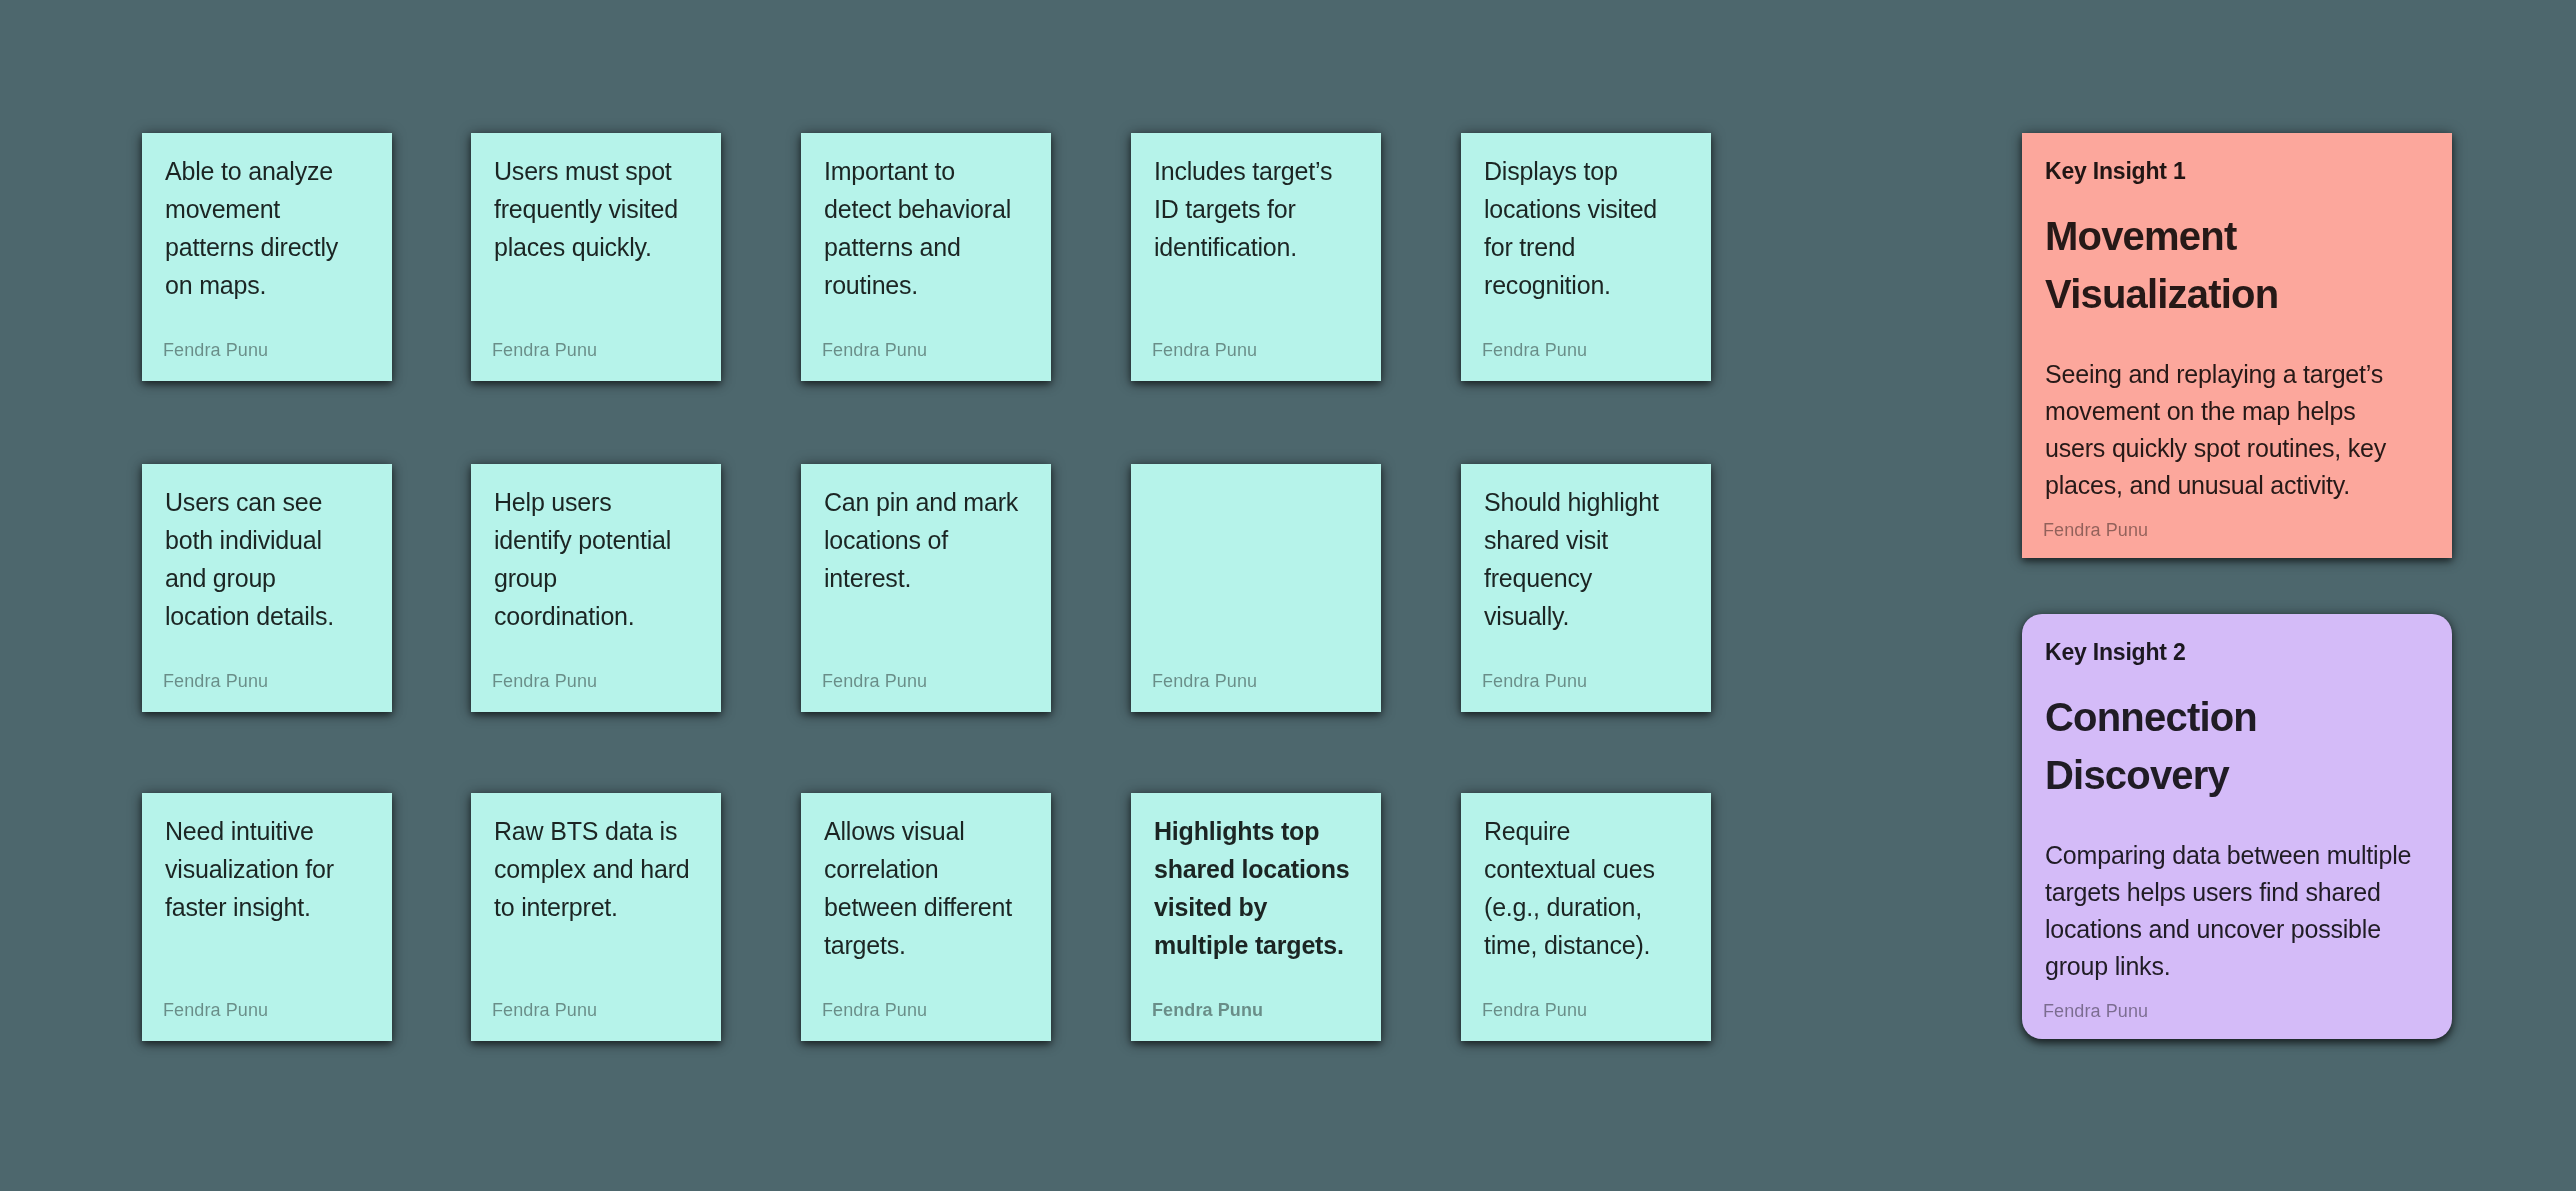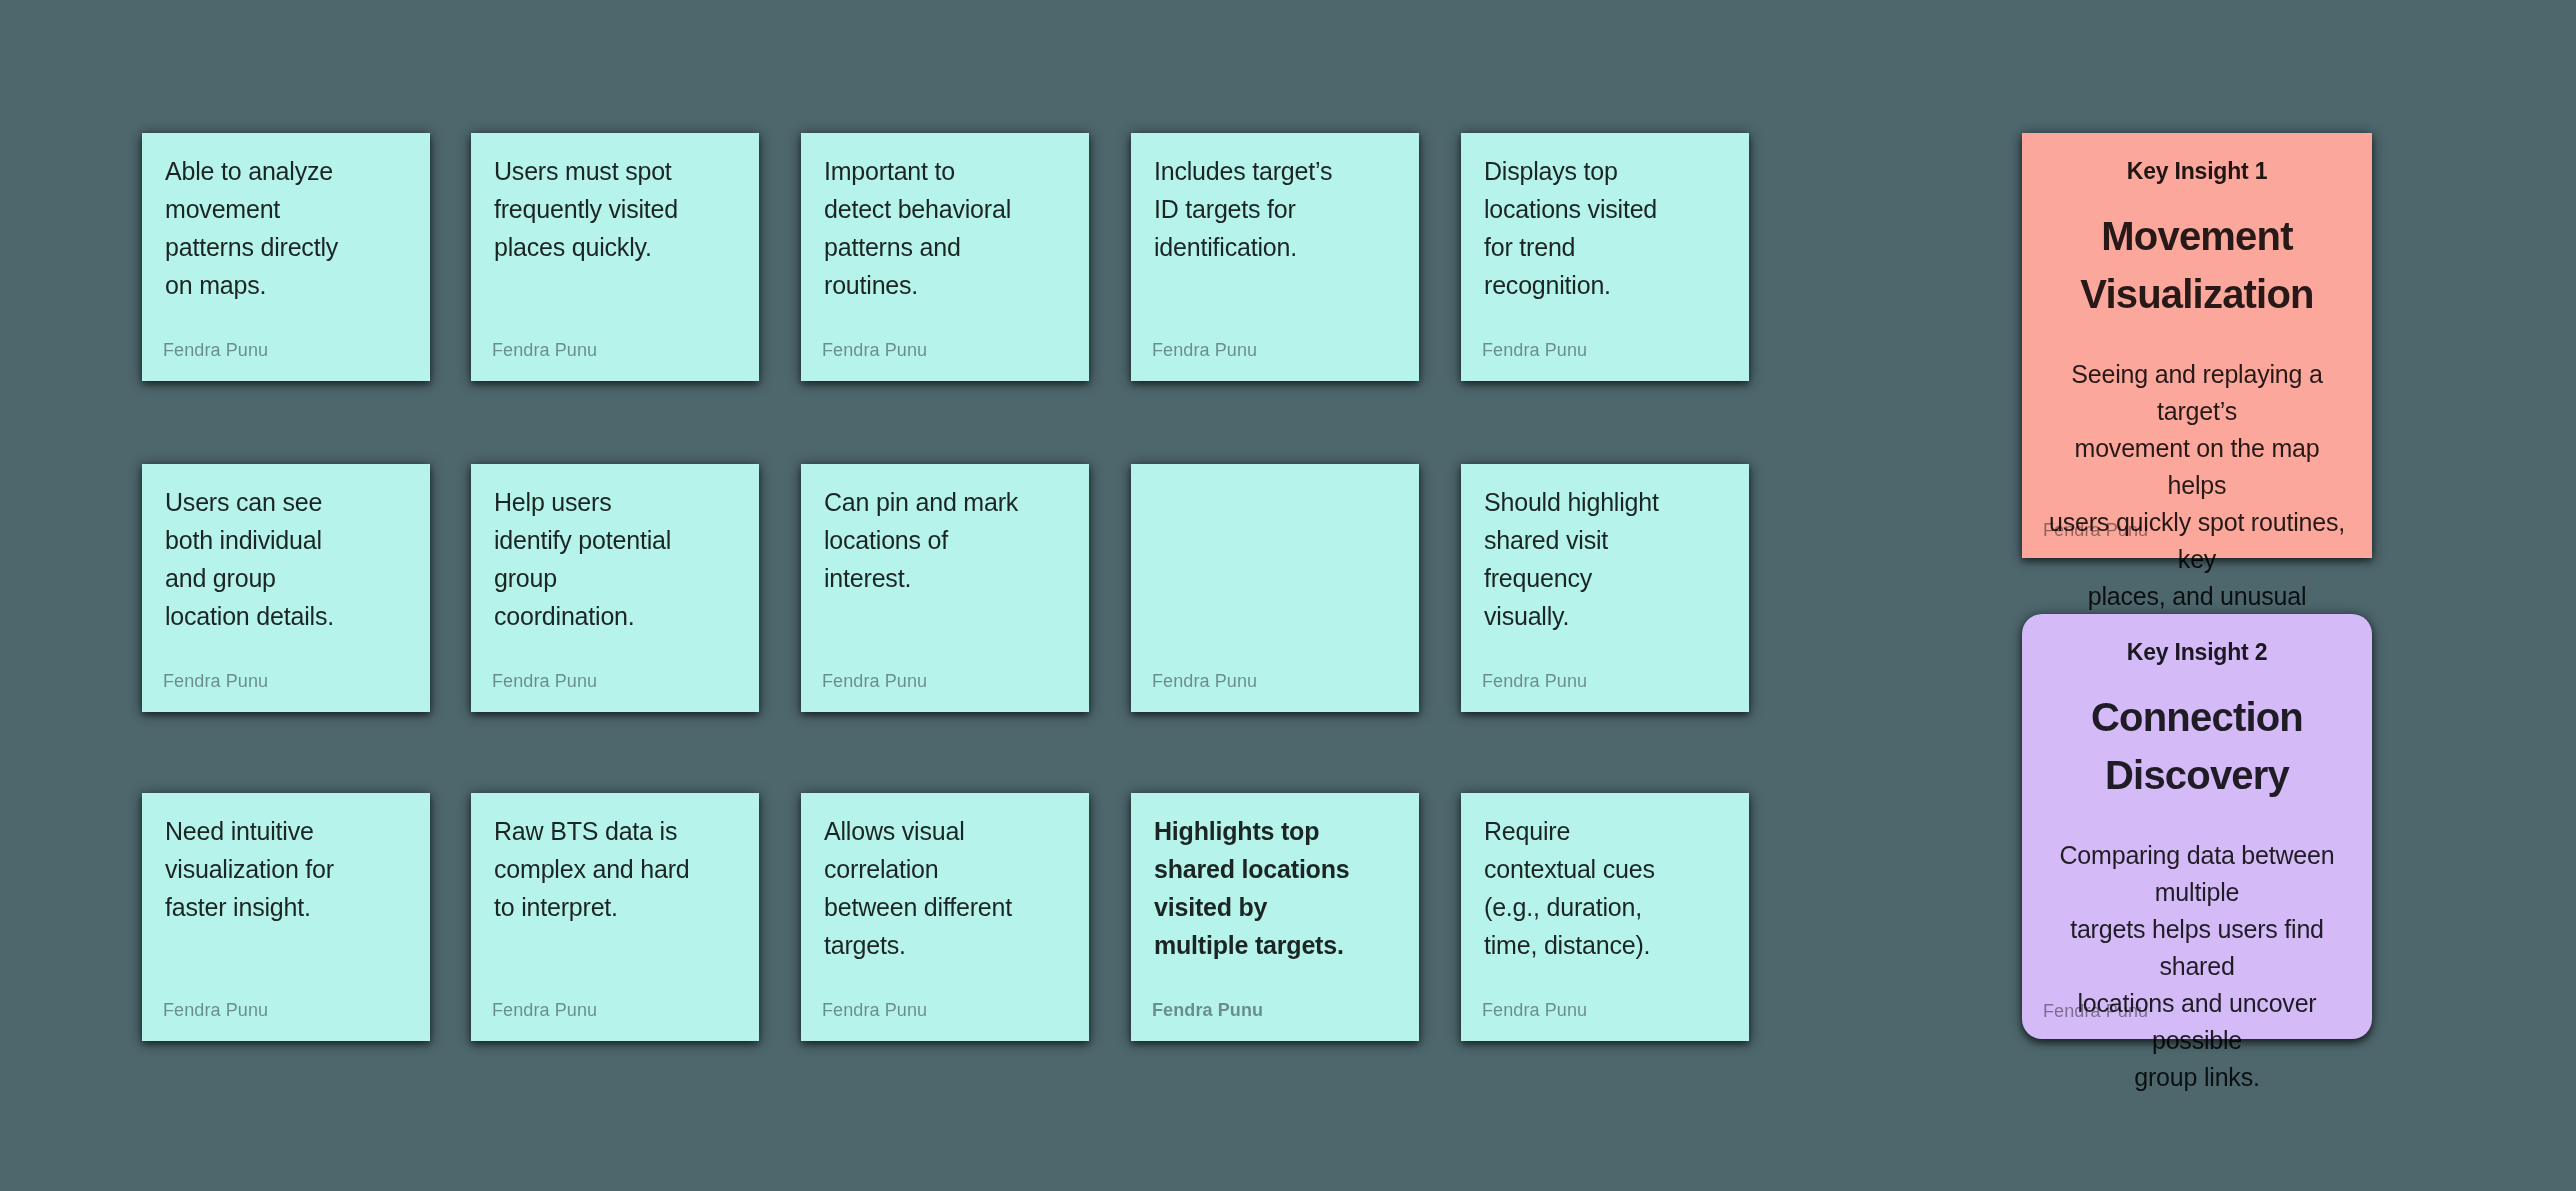--- a/index.html
+++ b/index.html
@@ -8,21 +8,21 @@
     position: relative;
     overflow: hidden;
     font-family: "Liberation Sans", "DejaVu Sans", sans-serif;
     background: #4D676D;
   }
   .board {
     position: absolute; inset: 0;
   }
   .note {
     position: absolute;
-    width: 288px; height: 248px;
+    width: 250px; height: 248px;
     background: #B6F3EA;
     box-sizing: border-box;
     padding: 18.5px 23px 23px 23px;
     box-shadow: 0 3.1px 7.2px rgba(0,0,0,0.55), 0 1px 13.4px rgba(0,0,0,0.38);
   }
   .note-text {
     white-space: pre-line;
     font-size: 25px;
     line-height: 38px;
     letter-spacing: -0.2px;
@@ -31,25 +31,24 @@
   .note-author, .insight-author {
     position: absolute;
     left: 21px; bottom: 19.6px;
     font-size: 18px;
     letter-spacing: 0.1px;
     color: rgba(0,0,0,0.42);
   }
   .insight {
     position: absolute;
     left: 2022px;
-    width: 350px; height: 425px;
+    width: 430px; height: 425px;
     box-sizing: border-box;
     padding: 21.6px 23px 23px 23px;
     box-shadow: 0 3.1px 7.2px rgba(0,0,0,0.55), 0 1px 13.4px rgba(0,0,0,0.38);
-    text-align: center;
   }
   .insight-1 { top: 133px; background: #FCA79C; }
   .insight-2 { top: 614px; background: #D4BBF8; }
   .insight-label {
     font-size: 23px;
     font-weight: 700;
     line-height: 33px;
     letter-spacing: -0.2px;
     color: rgba(0,0,0,0.87);
   }

